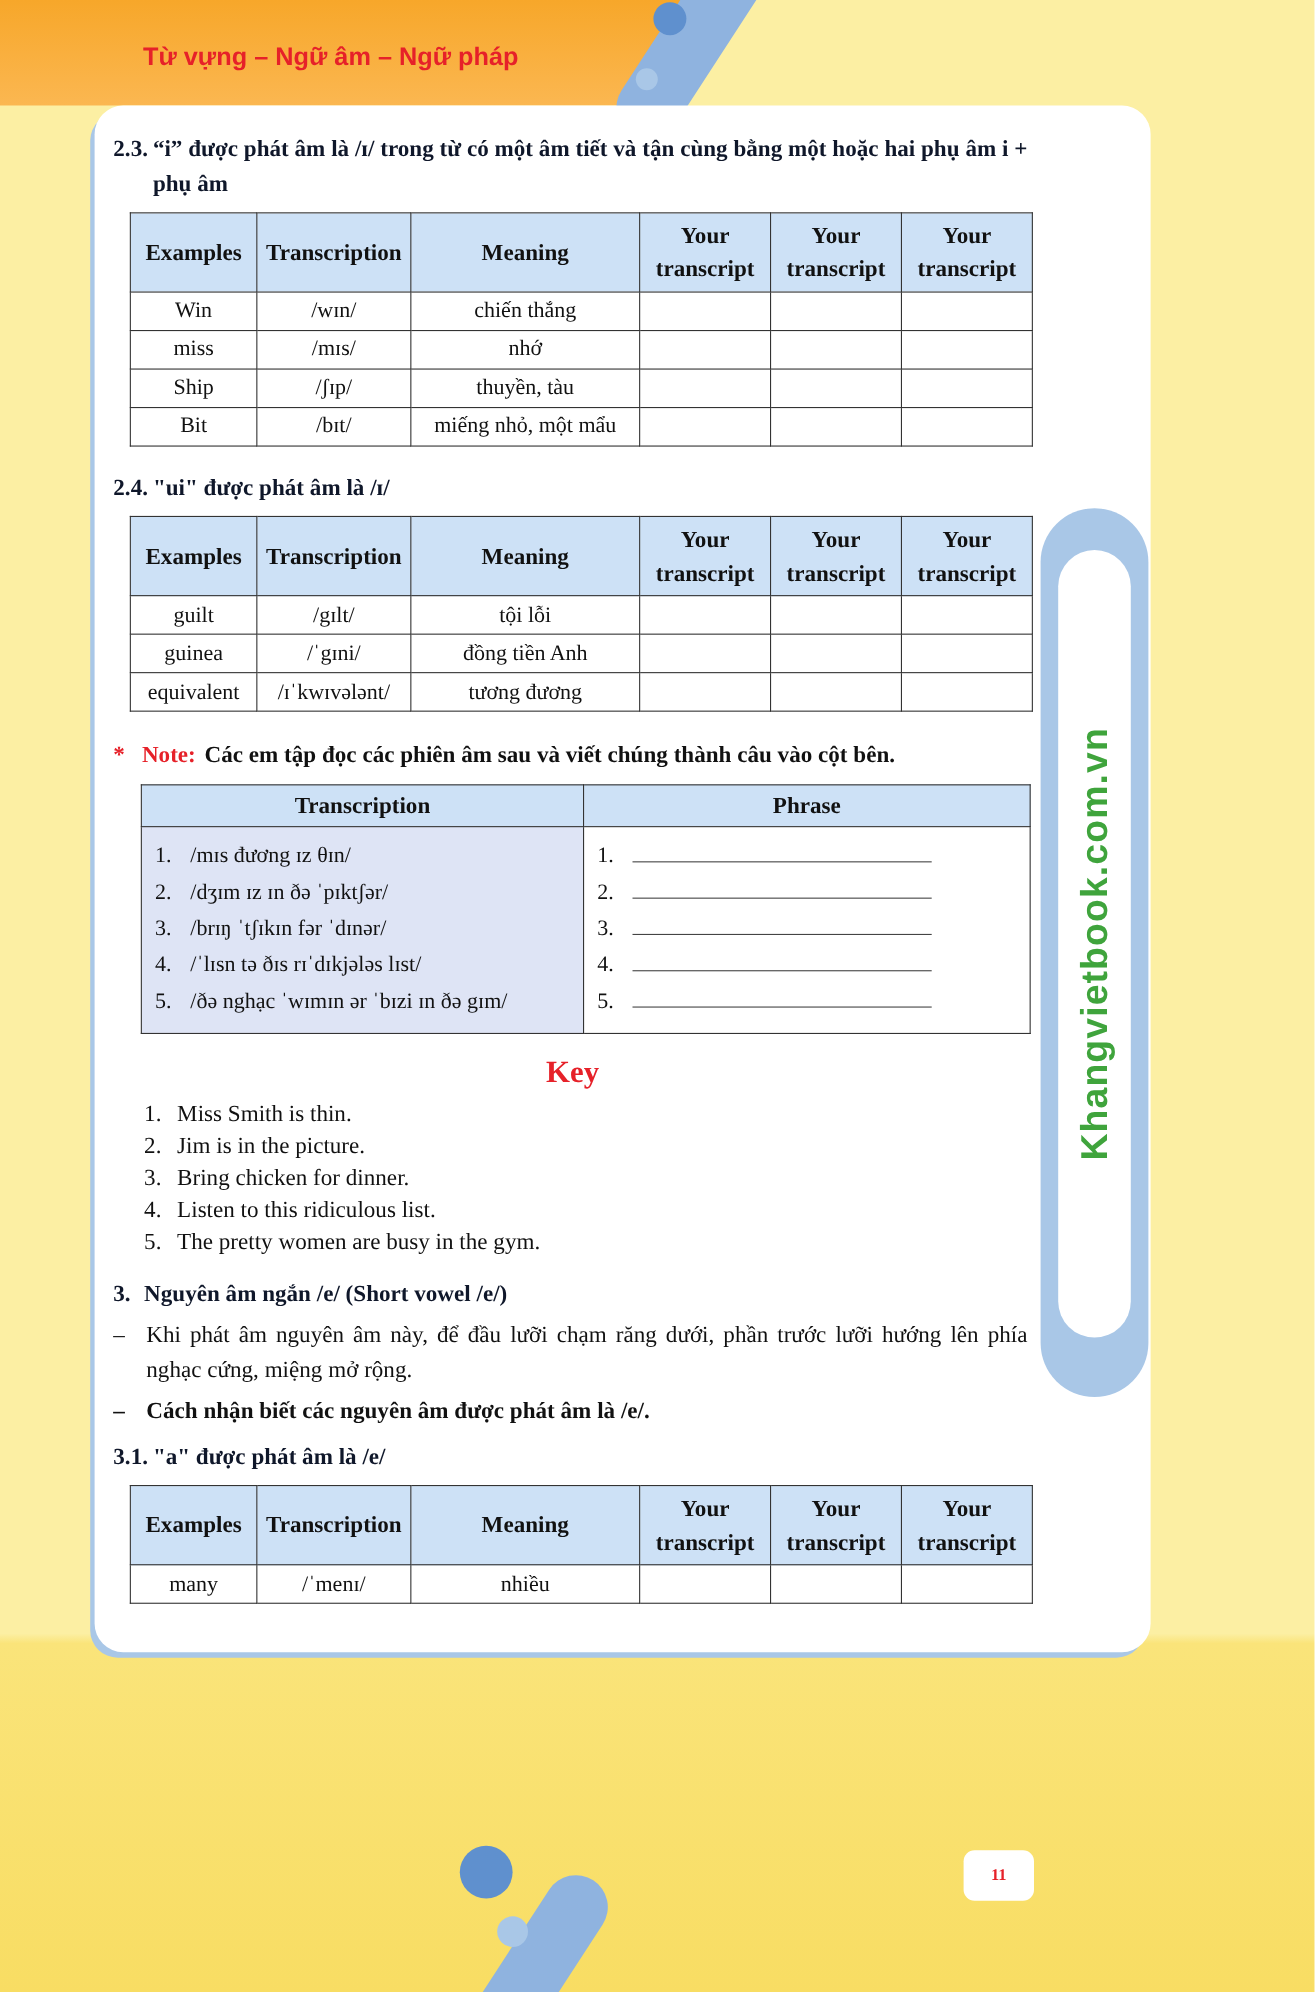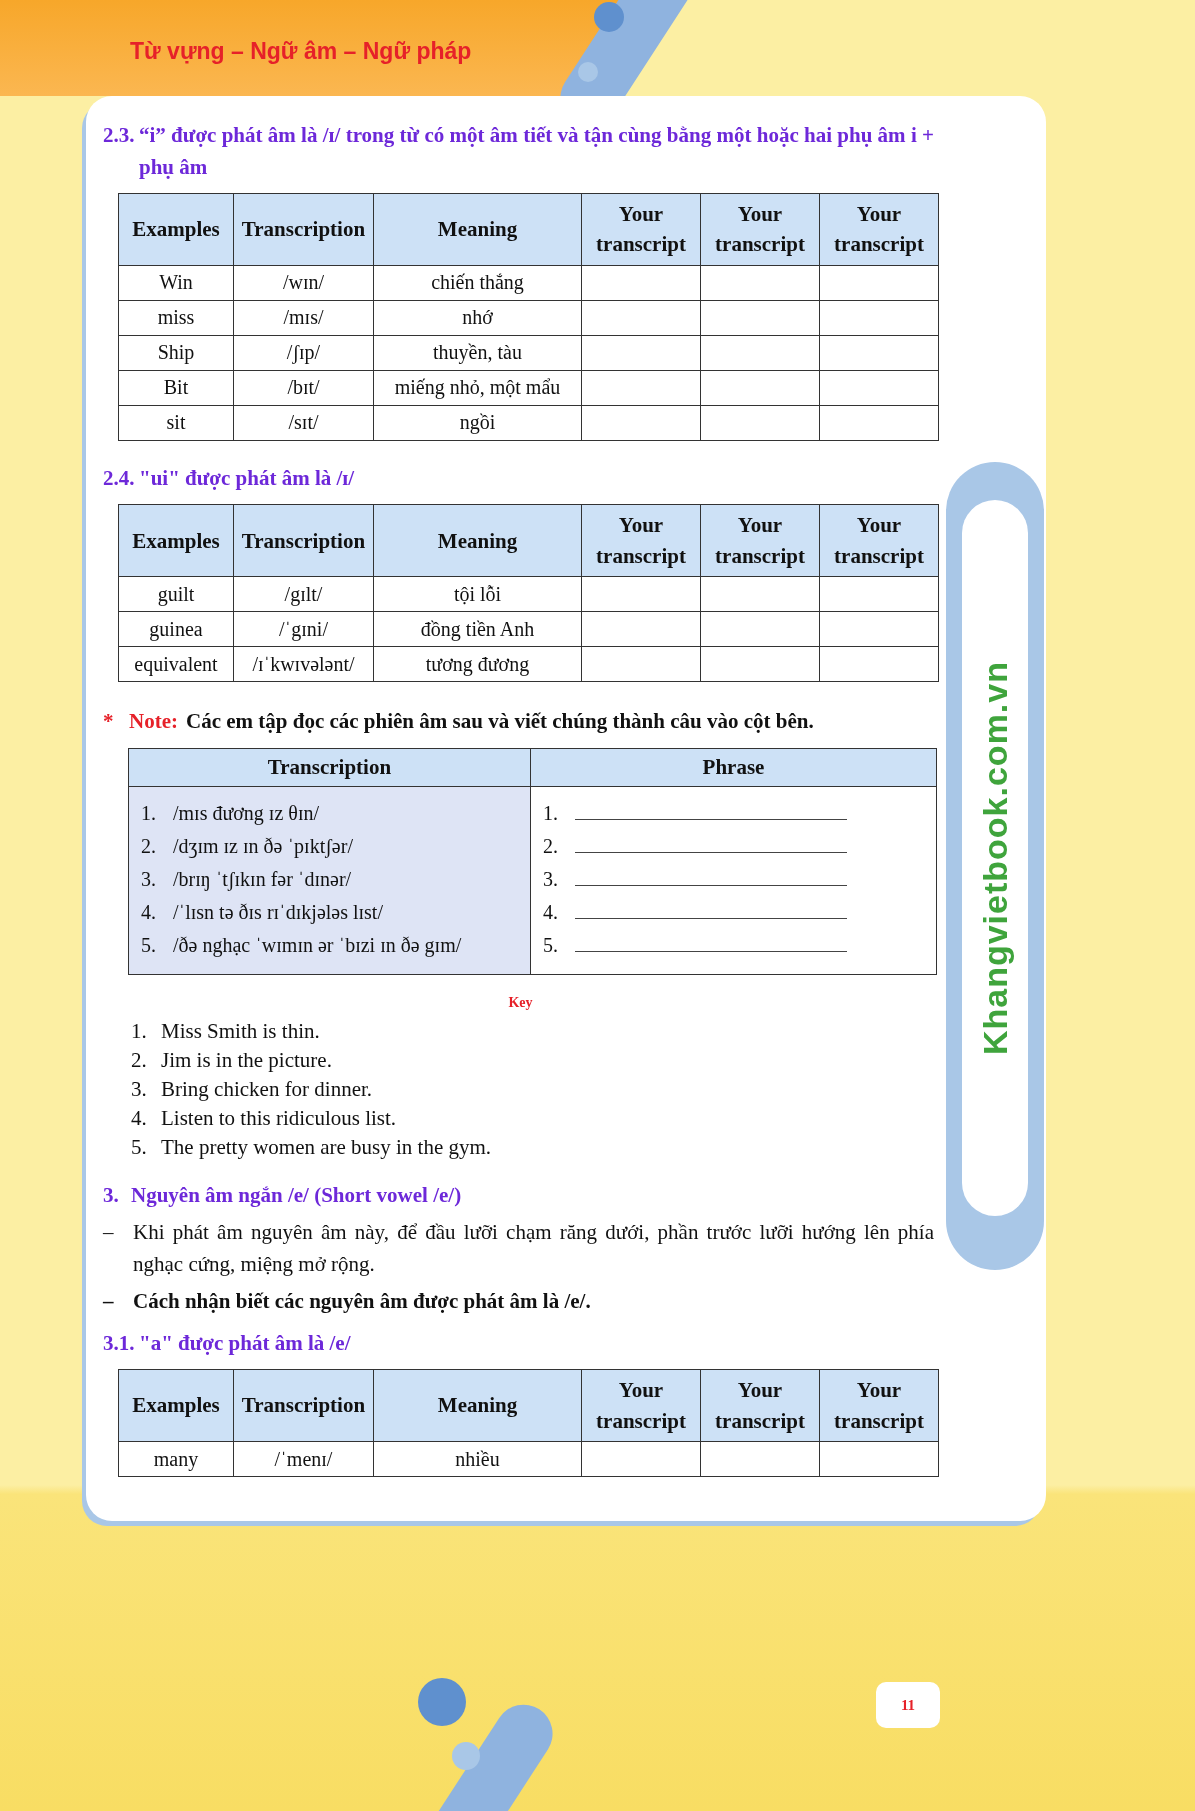--- a/index.html
+++ b/index.html
@@ -41,21 +41,21 @@
             font-family:"Liberation Sans",sans-serif; font-weight:bold;
             font-size:34px; color:#3FA43C; letter-spacing:1px; }
 
   
   .page-pill { position:absolute; left:876px; top:1682px; width:64px; height:46px;
                background:#ffffff; border-radius:10px; z-index:4;
                display:flex; align-items:center; justify-content:center;
                font-weight:bold; font-size:15px; color:#E62129; }
 
   
-  .h-sec { display:flex; color:#6d28d9; font-weight:bold; font-size:21px; line-height:1.5; }
+  .h-sec { display:flex; color:#0f172a; font-weight:bold; font-size:21px; line-height:1.5; }
   .h-sec .num { flex:0 0 36px; }
   .h-sec .ttl { flex:1; text-align:justify; }
   .mt10 { margin-top:10px; } .mt18 { margin-top:18px; } .mt22 { margin-top:22px; }
 
   table { border-collapse:collapse; }
   .tbl { margin:10px 0 0 15px; width:820px; table-layout:fixed; }
   .tbl th, .tbl td { border:1.5px solid #333; }
   .tbl th { background:#CDE1F6; font-weight:bold; font-size:21px; line-height:1.45; padding:5px 4px; height:62px; text-align:center; }
   .tbl td { font-size:20px; text-align:center; height:35px; padding:2px 6px; }
 
@@ -67,21 +67,21 @@
   .note-tbl th, .note-tbl td { border:1.5px solid #333; }
   .note-tbl th { background:#CDE1F6; font-weight:bold; font-size:21px; height:38px; text-align:center; }
   .note-tbl td { vertical-align:top; padding:10px 10px 12px 12px; }
   .td-ipa { background:#DEE4F5; }
   .ipa-line { font-size:20px; line-height:33px; display:flex; }
   .ipa-line .inum { flex:0 0 32px; }
   .phrase-line { font-size:20px; line-height:33px; }
   .phrase-line .pnum { display:inline-block; width:26px; }
   .pblank { display:inline-block; width:272px; height:22px; border-bottom:1.5px solid #444; margin-left:6px; }
 
-  .key-title { margin-top:20px; width:835px; text-align:center; color:#E62129; font-weight:bold; font-size:14px; }
+  .key-title { margin-top:20px; width:835px; text-align:center; color:#E62129; font-weight:bold; font-size:28px; }
   .answers { margin-top:6px; }
   .ans { display:flex; font-size:21px; line-height:29px; margin-left:28px; }
   .ans .anum { flex:0 0 30px; }
 
   .bullet { display:flex; font-size:21px; line-height:1.5; margin-top:6px; }
   .bullet .dash { flex:0 0 30px; }
   .bullet .btxt { flex:1; text-align:justify; }
   .bold { font-weight:bold; }
 </style>
 </head>
@@ -139,28 +139,20 @@
       <td>/ʃɪp/</td>
       <td>thuyền, tàu</td>
       <td></td>
       <td></td>
       <td></td>
     </tr>
     <tr>
       <td>Bit</td>
       <td>/bɪt/</td>
       <td>miếng nhỏ, một mẩu</td>
-      <td></td>
-      <td></td>
-      <td></td>
-    </tr>
-    <tr>
-      <td>sit</td>
-      <td>/sɪt/</td>
-      <td>ngồi</td>
       <td></td>
       <td></td>
       <td></td>
     </tr>
   </tbody>
     </table>
 
   <div class="h-sec mt22">
     <span class="num">2.4.</span>
     <span class="ttl" style="text-align:left">"ui" được phát âm là /ɪ/</span>

